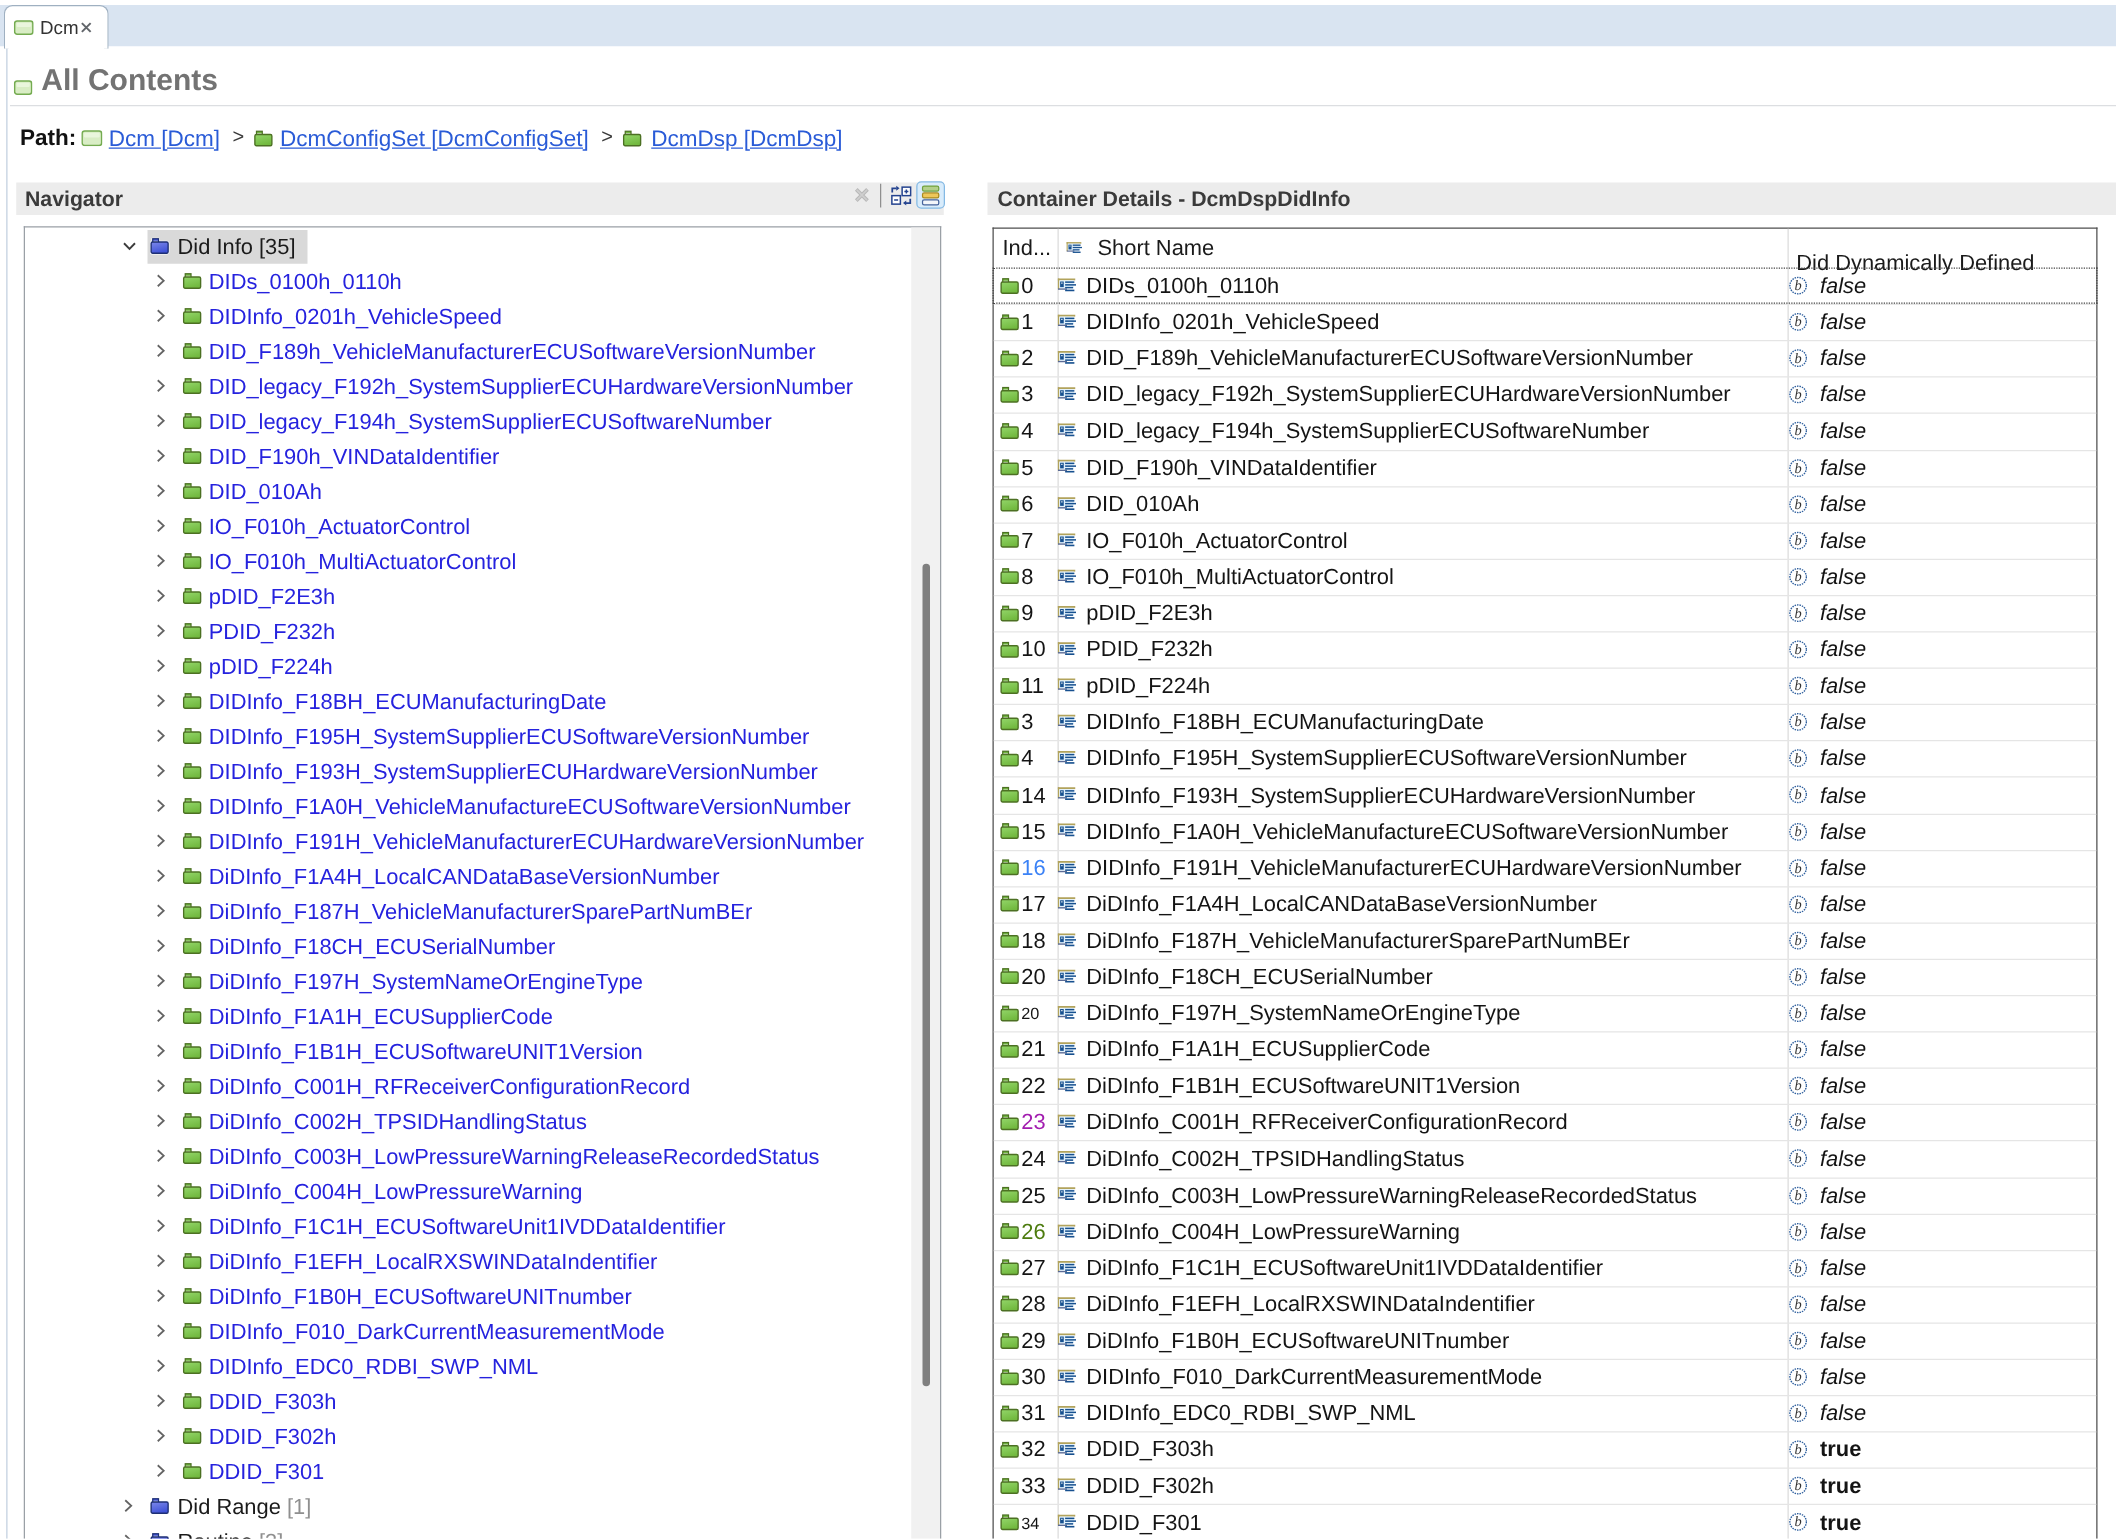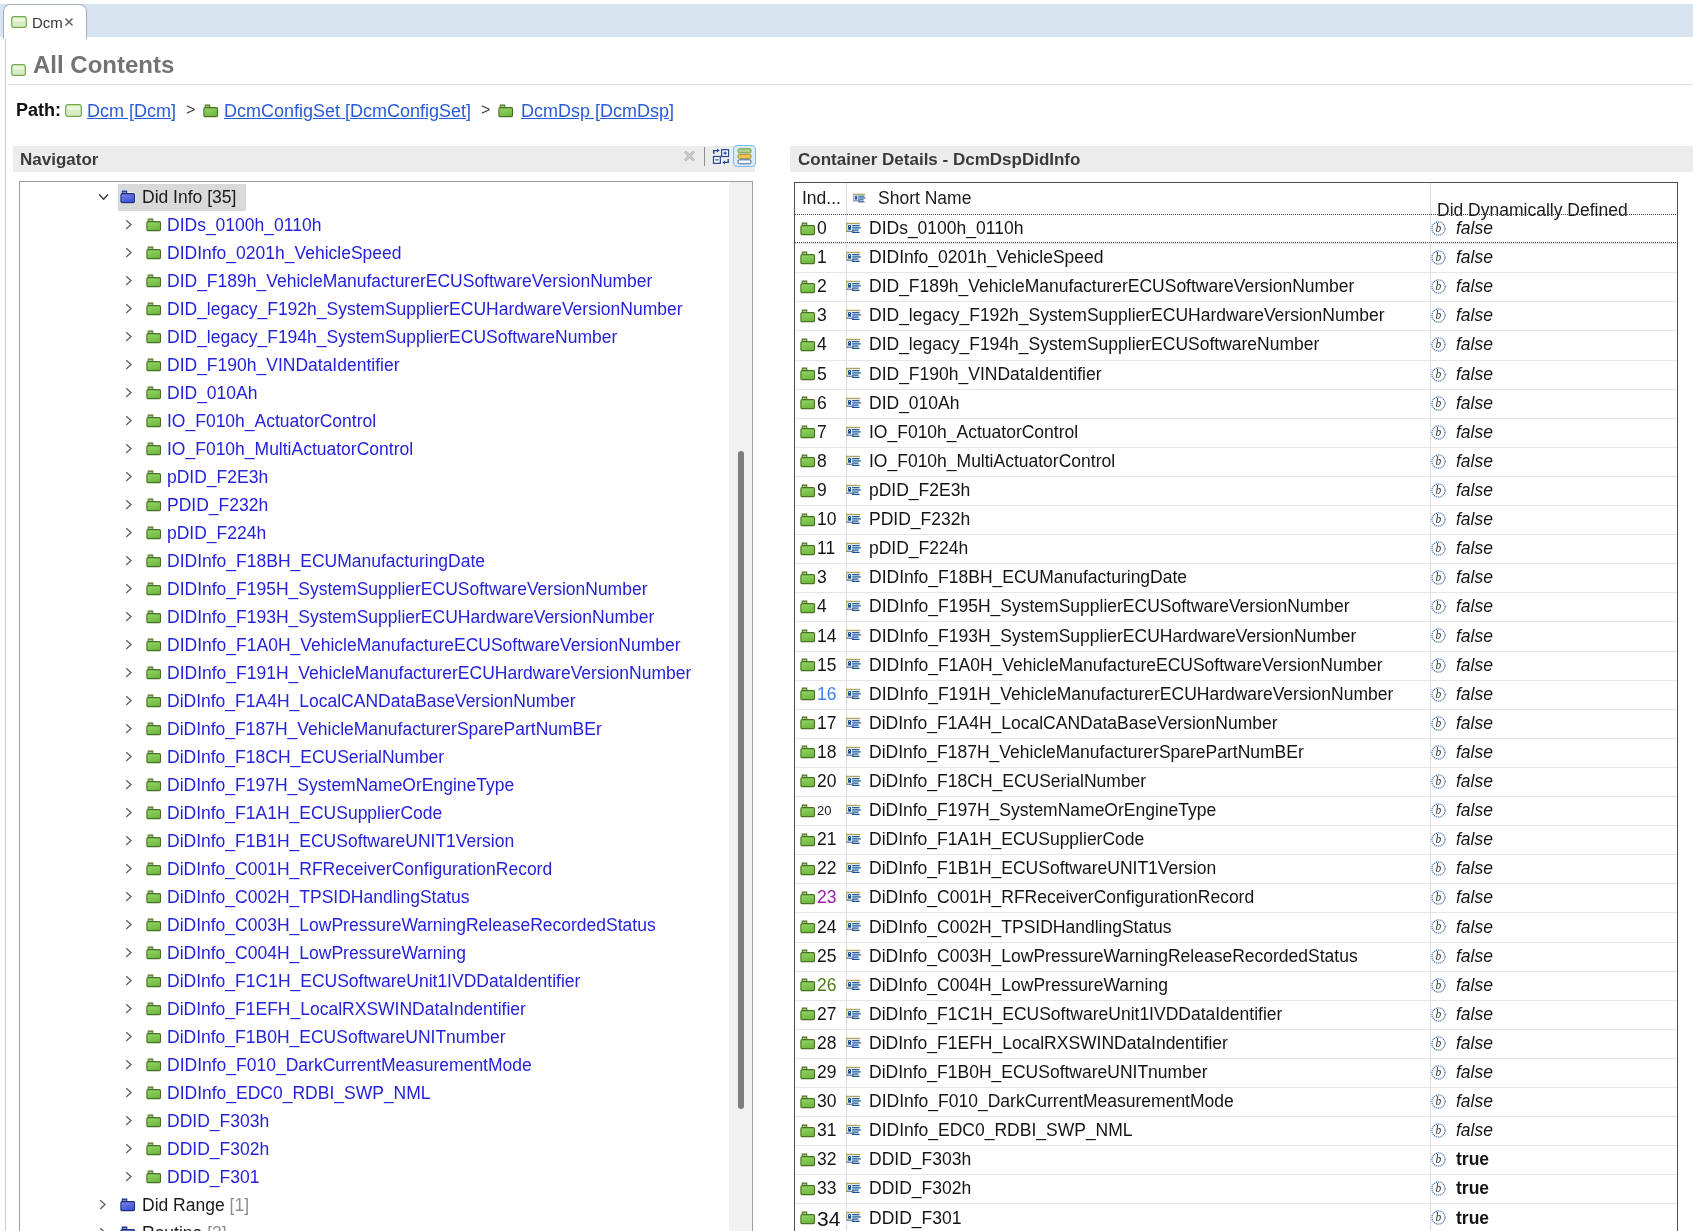--- a/index.html
+++ b/index.html
@@ -1800,21 +1800,21 @@
     <defs>
       <linearGradient id="g800_1210_green" x1="0" y1="0" x2="0.4" y2="1">
         <stop offset="0" stop-color="#93d66a"></stop>
         <stop offset="1" stop-color="#72b93f"></stop>
       </linearGradient>
     </defs>
     <rect x="2.2" y="1.0" width="4.6" height="2.4" fill="#72b93f" stroke="#4c7023" stroke-width="1"></rect>
     <rect x="2.7" y="2.6" width="3.6" height="1.1" fill="#e8e8e6"></rect>
     <rect x="0.9" y="3.6" width="13.6" height="9.0" rx="1.2" fill="url(#g800_1210_green)" stroke="#4c7023" stroke-width="1.1"></rect>
   </svg>
-<div class="abs" style="left:817px;top:1207.5px;height:21px;line-height:21px;font-size:21px;color:#141414;">34</div>
+<div class="abs" style="left:817px;top:1207.5px;height:21px;line-height:21px;font-size:13px;color:#141414;">34</div>
 <svg style="position:absolute;left:846px;top:1211.4px" width="16" height="14" viewBox="0 0 16 14">
     <g transform="scale(1.0)">
       <rect x="0.2" y="0.8" width="14" height="1.5" fill="#b2a35c"></rect>
       <rect x="0.2" y="0.8" width="1.3" height="8.6" fill="#b2a35c"></rect>
       <rect x="1.5" y="2.3" width="11.5" height="6.2" fill="#e2f2fd"></rect>
       <rect x="0.4" y="8.7" width="7.2" height="1.1" fill="#5a6b96"></rect>
       <rect x="2.1" y="3.2" width="2.9" height="4.5" fill="#17508f"></rect>
       <rect x="3.0" y="4.0" width="1.0" height="1.0" fill="#ffffff"></rect>
       <rect x="6.1" y="3.1" width="7.4" height="1.2" fill="#17508f"></rect>
       <rect x="6.1" y="5.3" width="8.7" height="1.2" fill="#17508f"></rect>

